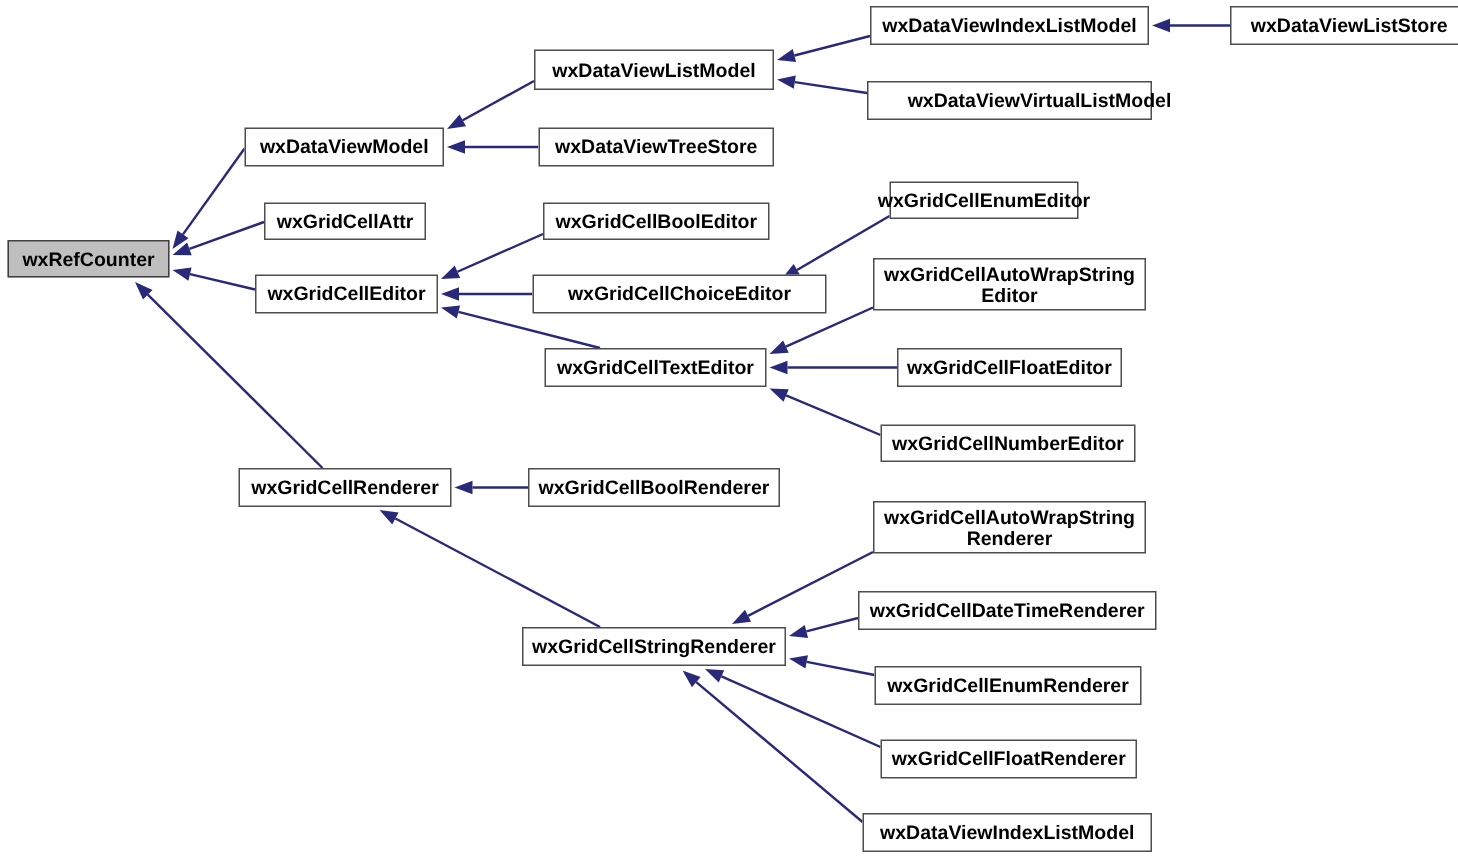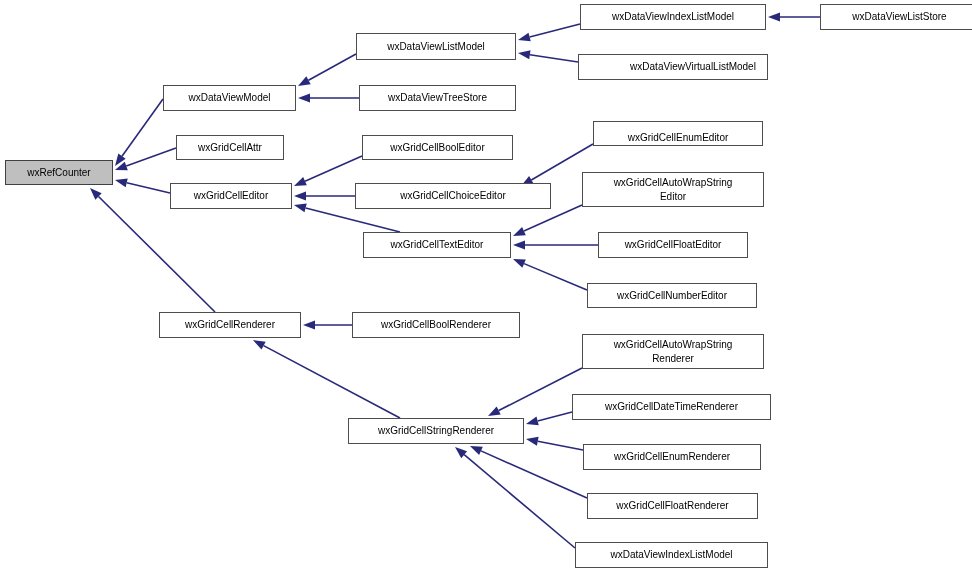--- a/index.html
+++ b/index.html
@@ -25,25 +25,26 @@
   .node-box {
     position: absolute;
     box-sizing: border-box;
     border: 1px solid #4d4d4d;
     background: #ffffff;
     display: flex;
     align-items: center;
     justify-content: center;
     text-align: center;
     color: #000000;
-    font-size: 10px;
+    font-size: 13px;
     line-height: 14px;
     letter-spacing: 0px;
     white-space: pre-line;
     cursor: default;
+    font-weight: bold;
   }
   .node-box.highlight {
     background: #bfbfbf;
     border: 1px solid #404040;
   }
   .node-label {
     display: block;
     padding: 0 4px;
     white-space: pre-line;
   }
@@ -149,21 +150,21 @@
   <div id="node-layer">
       <div class="node-box highlight" style="left: 5px; top: 160px; width: 108px; height: 25px;"><span class="node-label">wxRefCounter</span></div>
       <div class="node-box" style="left: 163px; top: 85px; width: 133px; height: 26px;"><span class="node-label">wxDataViewModel</span></div>
       <div class="node-box" style="left: 356px; top: 33px; width: 160px; height: 27px; align-items: center;"><span class="node-label">wxDataViewListModel</span></div>
       <div class="node-box" style="left: 580px; top: 4px; width: 186px; height: 26px;"><span class="node-label">wxDataViewIndexListModel</span></div>
       <div class="node-box" style="left: 820px; top: 4px; width: 159px; height: 26px;"><span class="node-label">wxDataViewListStore</span></div>
       <div class="node-box" style="left: 578px; top: 54px; width: 190px; height: 26px; padding-left: 40px;"><span class="node-label">wxDataViewVirtualListModel</span></div>
       <div class="node-box" style="left: 359px; top: 85px; width: 157px; height: 26px;"><span class="node-label">wxDataViewTreeStore</span></div>
       <div class="node-box" style="left: 176px; top: 135px; width: 108px; height: 25px;"><span class="node-label">wxGridCellAttr</span></div>
       <div class="node-box" style="left: 362px; top: 135px; width: 151px; height: 25px;"><span class="node-label">wxGridCellBoolEditor</span></div>
-      <div class="node-box" style="left: 593px; top: 121px; width: 170px; height: 25px; align-items: flex-end;"><span class="node-label">wxGridCellEnumEditor</span></div>
+      <div class="node-box" style="left: 593px; top: 121px; width: 126px; height: 25px;"><span class="node-label">wxGridCellEnumEditor</span></div>
       <div class="node-box" style="left: 170px; top: 183px; width: 122px; height: 26px;"><span class="node-label">wxGridCellEditor</span></div>
       <div class="node-box" style="left: 355px; top: 183px; width: 196px; height: 26px;"><span class="node-label">wxGridCellChoiceEditor</span></div>
       <div class="node-box" style="left: 582px; top: 172px; width: 182px; height: 35px;"><span class="node-label">wxGridCellAutoWrapString
 Editor</span></div>
       <div class="node-box" style="left: 363px; top: 232px; width: 148px; height: 26px;"><span class="node-label">wxGridCellTextEditor</span></div>
       <div class="node-box" style="left: 598px; top: 232px; width: 150px; height: 26px;"><span class="node-label">wxGridCellFloatEditor</span></div>
       <div class="node-box" style="left: 587px; top: 283px; width: 170px; height: 25px;"><span class="node-label">wxGridCellNumberEditor</span></div>
       <div class="node-box" style="left: 159px; top: 312px; width: 142px; height: 26px;"><span class="node-label">wxGridCellRenderer</span></div>
       <div class="node-box" style="left: 352px; top: 312px; width: 168px; height: 26px;"><span class="node-label">wxGridCellBoolRenderer</span></div>
       <div class="node-box" style="left: 582px; top: 334px; width: 182px; height: 35px;"><span class="node-label">wxGridCellAutoWrapString

